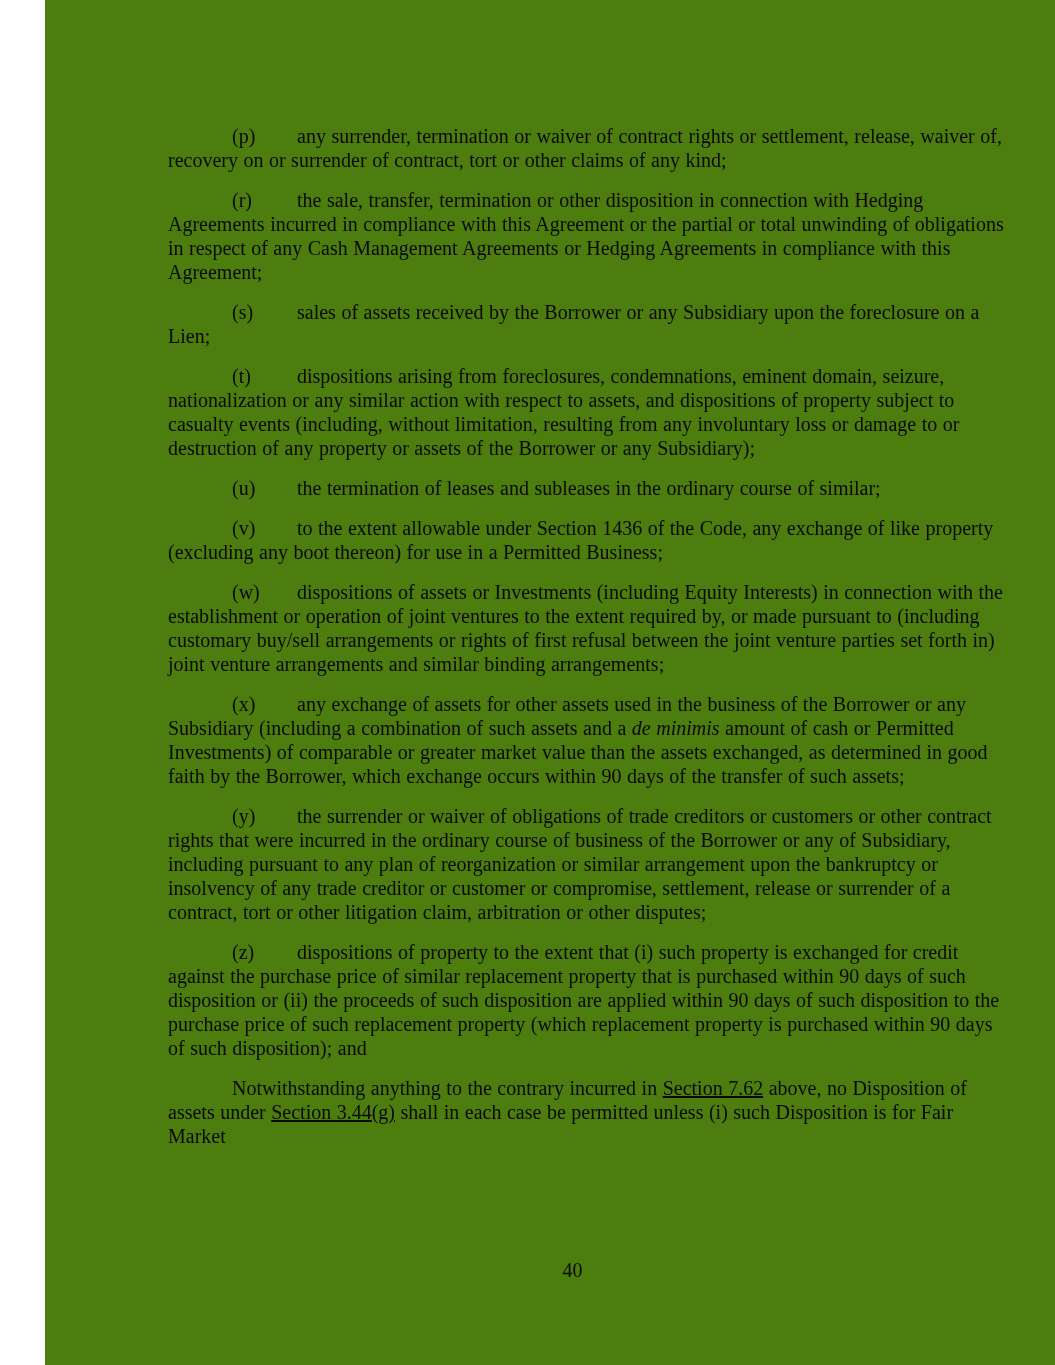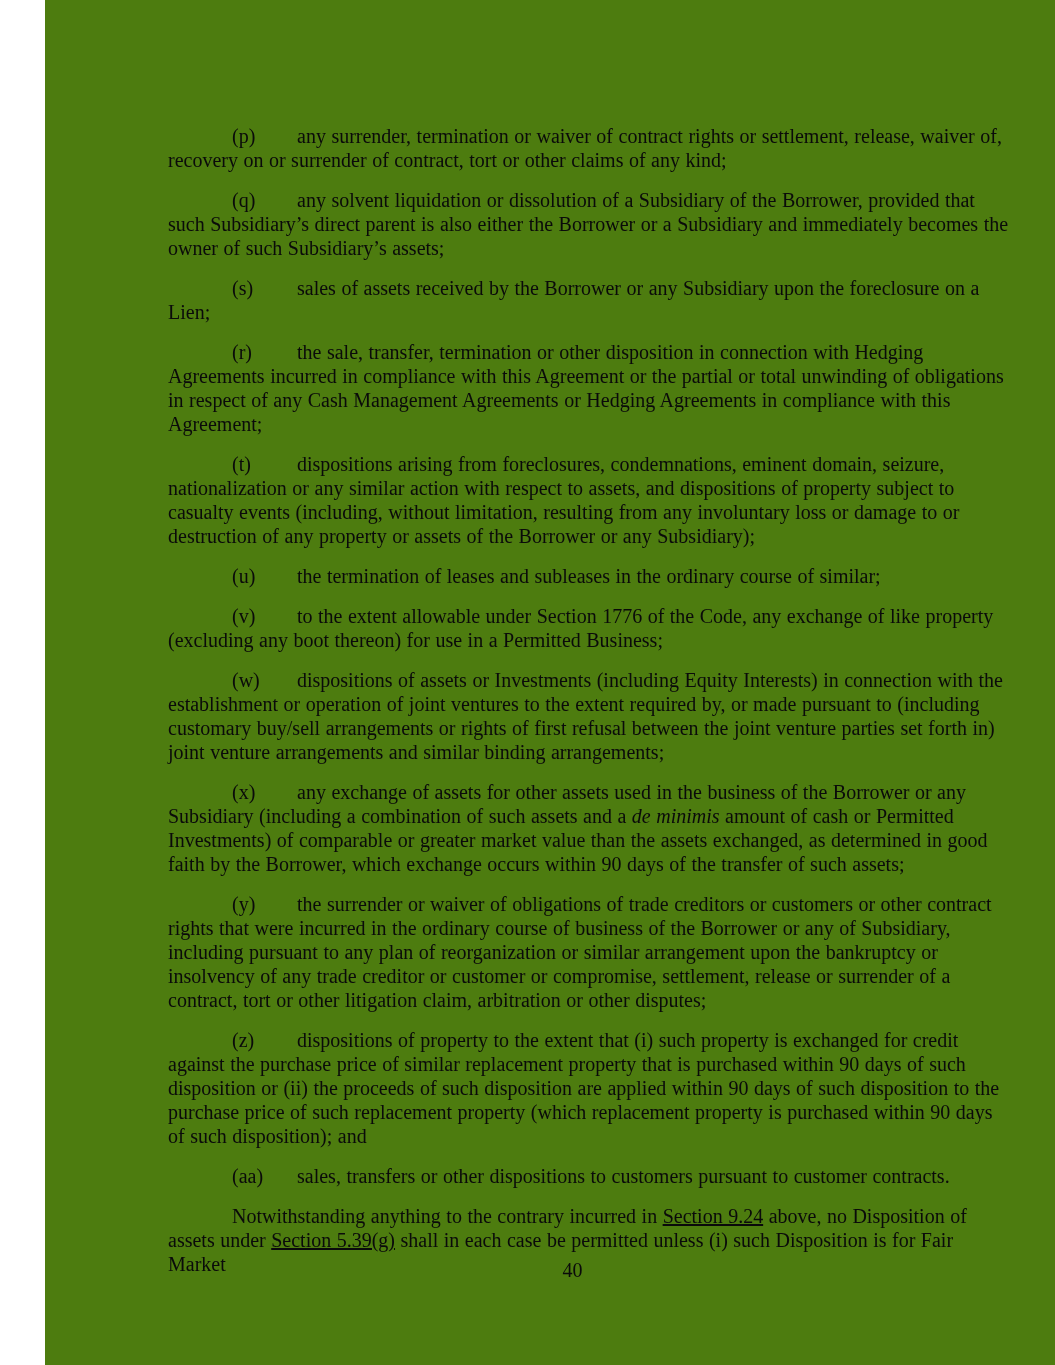--- a/index.html
+++ b/index.html
@@ -47,27 +47,25 @@
     font-size: 20px;
     line-height: 24px;
   }
 </style>
 </head>
 <body>
 
 <div class="page">
   <div class="content">
       <p class="para"><span class="clause-label">(p)</span><span>any surrender, termination or waiver of contract rights or settlement, release, waiver of, recovery on or surrender of contract, tort or other claims of any kind;</span></p>
-      <p class="para"><span class="clause-label">(q)</span><span>any solvent liquidation or dissolution of a Subsidiary of the Borrower, provided that such Subsidiary’s direct parent is also either the Borrower or a Subsidiary and immediately becomes the owner of such Subsidiary’s assets;</span></p>
+      <p class="para"><span class="clause-label">(r)</span><span>the sale, transfer, termination or other disposition in connection with Hedging Agreements incurred in compliance with this Agreement or the partial or total unwinding of obligations in respect of any Cash Management Agreements or Hedging Agreements in compliance with this Agreement;</span></p>
       <p class="para"><span class="clause-label">(s)</span><span>sales of assets received by the Borrower or any Subsidiary upon the foreclosure on a Lien;</span></p>
-      <p class="para"><span class="clause-label">(r)</span><span>the sale, transfer, termination or other disposition in connection with Hedging Agreements incurred in compliance with this Agreement or the partial or total unwinding of obligations in respect of any Cash Management Agreements or Hedging Agreements in compliance with this Agreement;</span></p>
       <p class="para"><span class="clause-label">(t)</span><span>dispositions arising from foreclosures, condemnations, eminent domain, seizure, nationalization or any similar action with respect to assets, and dispositions of property subject to casualty events (including, without limitation, resulting from any involuntary loss or damage to or destruction of any property or assets of the Borrower or any Subsidiary);</span></p>
       <p class="para"><span class="clause-label">(u)</span><span>the termination of leases and subleases in the ordinary course of similar;</span></p>
-      <p class="para"><span class="clause-label">(v)</span><span>to the extent allowable under Section 1776 of the Code, any exchange of like property (excluding any boot thereon) for use in a Permitted Business;</span></p>
+      <p class="para"><span class="clause-label">(v)</span><span>to the extent allowable under Section 1436 of the Code, any exchange of like property (excluding any boot thereon) for use in a Permitted Business;</span></p>
       <p class="para"><span class="clause-label">(w)</span><span>dispositions of assets or Investments (including Equity Interests) in connection with the establishment or operation of joint ventures to the extent required by, or made pursuant to (including customary buy/sell arrangements or rights of first refusal between the joint venture parties set forth in) joint venture arrangements and similar binding arrangements;</span></p>
       <p class="para"><span class="clause-label">(x)</span><span>any exchange of assets for other assets used in the business of the Borrower or any Subsidiary (including a combination of such assets and a </span><em>de minimis</em><span> amount of cash or Permitted Investments) of comparable or greater market value than the assets exchanged, as determined in good faith by the Borrower, which exchange occurs within 90 days of the transfer of such assets;</span></p>
       <p class="para"><span class="clause-label">(y)</span><span>the surrender or waiver of obligations of trade creditors or customers or other contract rights that were incurred in the ordinary course of business of the Borrower or any of Subsidiary, including pursuant to any plan of reorganization or similar arrangement upon the bankruptcy or insolvency of any trade creditor or customer or compromise, settlement, release or surrender of a contract, tort or other litigation claim, arbitration or other disputes;</span></p>
       <p class="para"><span class="clause-label">(z)</span><span>dispositions of property to the extent that (i) such property is exchanged for credit against the purchase price of similar replacement property that is purchased within 90 days of such disposition or (ii) the proceeds of such disposition are applied within 90 days of such disposition to the purchase price of such replacement property (which replacement property is purchased within 90 days of such disposition); and</span></p>
-      <p class="para"><span class="clause-label">(aa)</span><span>sales, transfers or other dispositions to customers pursuant to customer contracts.</span></p>
-      <p class="para"><span>Notwithstanding anything to the contrary incurred in </span><u>Section 9.24</u><span> above, no Disposition of assets under </span><u>Section 5.39(g)</u><span> shall in each case be permitted unless (i) such Disposition is for Fair Market</span></p>
+      <p class="para"><span>Notwithstanding anything to the contrary incurred in </span><u>Section 7.62</u><span> above, no Disposition of assets under </span><u>Section 3.44(g)</u><span> shall in each case be permitted unless (i) such Disposition is for Fair Market</span></p>
     </div>
   <div class="page-number">40</div>
 </div>
 
 </body></html>

